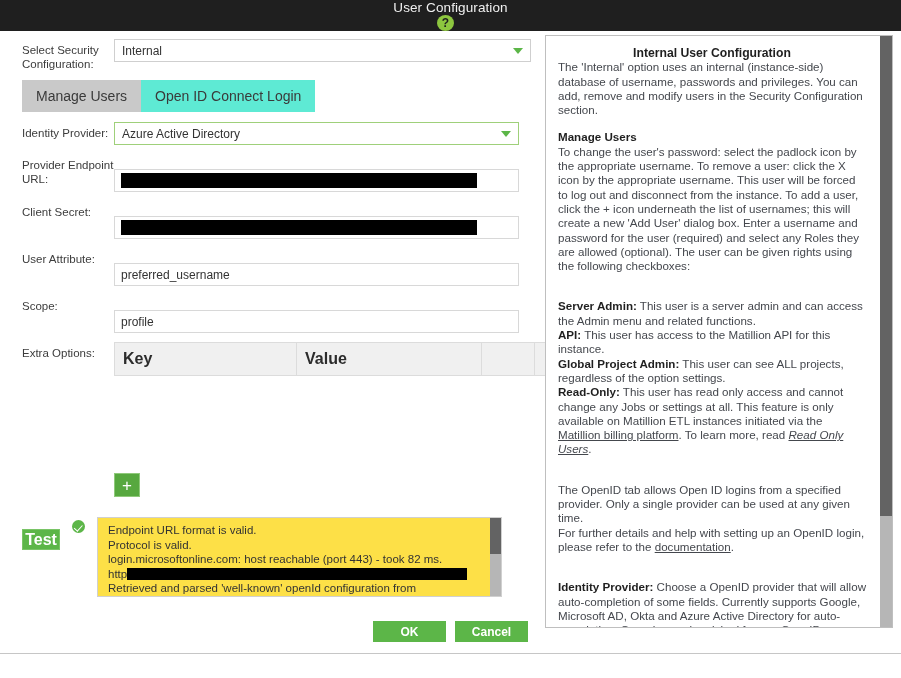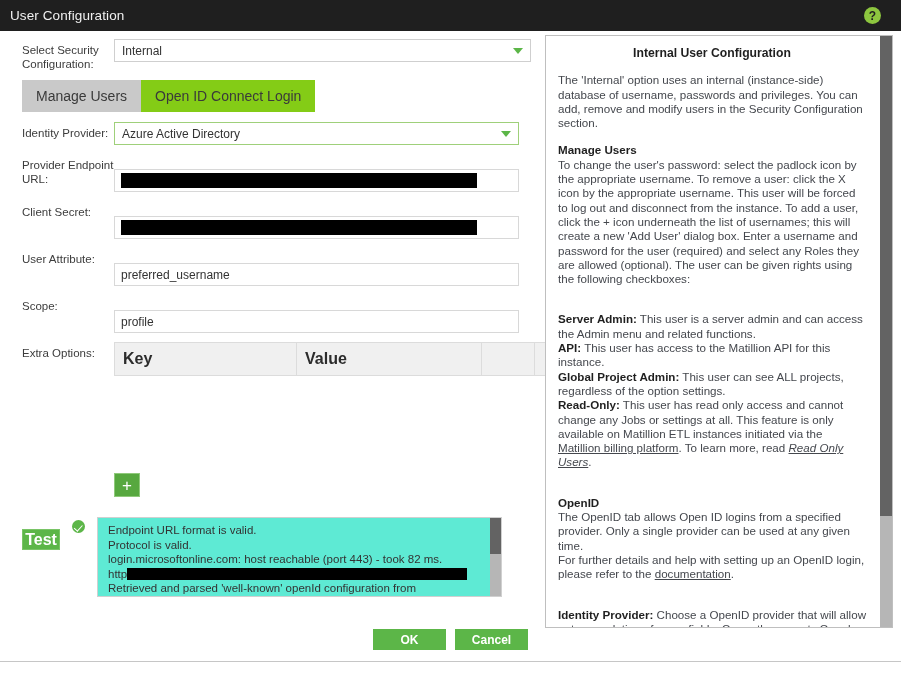--- a/index.html
+++ b/index.html
@@ -17,22 +17,23 @@
     overflow: hidden;
   }
 
   
   .titlebar {
     height: 31px;
     background: #1f1f1f;
     color: #f2f2f2;
     display: flex;
     align-items: center;
-    padding: 0 10px;
-    box-sizing: border-box;
+    padding: 0 20px;
+    box-sizing: border-box;
+    flex-direction: column;
   }
   .titlebar-title {
     font-size: 13.5px;
     letter-spacing: .1px;
     color: #f0f0f0;
   }
   .titlebar-spacer { flex: 1 1 auto; }
   .help-badge {
     width: 17px;
     height: 17px;
@@ -131,21 +132,21 @@
 
   
   .tabs {
     display: flex;
     margin: 4px 0 10px 0;
   }
   .tab {
     padding: 8px 14px;
     font-size: 14px;
     color: #3a3a3a;
-    background: #84cc16;
+    background: #5eead4;
     cursor: pointer;
     border: none;
     font-family: inherit;
   }
   .tab.active { background: #c9c9c9; }
 
   
   .idp-field { width: 405px; }
   .std-field { width: 405px; margin-top: 15px; }
 
@@ -229,21 +230,21 @@
     height: 6.5px;
     border: solid #fff;
     border-width: 0 1.6px 1.6px 0;
     transform: rotate(42deg);
   }
   .test-output {
     position: relative;
     margin-left: 12px;
     width: 405px;
     height: 80px;
-    background: #5eead4;
+    background: #fde047;
     border: 1px solid #d0d0d0;
     box-sizing: border-box;
     padding: 5px 16px 0 10px;
     font-size: 11.5px;
     line-height: 14.5px;
     color: #333;
     overflow: hidden;
   }
   .test-output .line { white-space: nowrap; }
   .log-redact {
@@ -300,41 +301,40 @@
     width: 336px;
     font-size: 11.6px;
     line-height: 14.3px;
     color: #44474d;
   }
   .help-title {
     text-align: center;
     font-weight: bold;
     color: #1f1f1f;
     font-size: 12.2px;
-    margin-bottom: 13px;
   }
   .help-p { margin: 0 0 13px 0; }
   .help-p.tight { margin-bottom: 0; }
   .help-h {
     font-weight: bold;
     color: #1f1f1f;
     display: block;
   }
   .help-b { font-weight: bold; color: #1f1f1f; }
   .help-link {
     color: #44474d;
     text-decoration: underline;
   }
   .help-link.ital { font-style: italic; }
   .gap { height: 13px; }
 
   
   .footer {
     position: absolute;
-    left: 0; right: 0; bottom: 8px;
+    left: 0; right: 0; bottom: 16px;
     height: 44px;
   }
   .footer-divider {
     position: absolute;
     left: 0; right: 0;
     bottom: 8px;
     height: 1px;
     background: #c6c6c6;
   }
   .footer-btns {
@@ -487,21 +487,20 @@
         <span class="help-b">Server Admin:</span><span> This user is a server admin and can access the Admin menu and related functions.</span><br>
         <span class="help-b">API:</span><span> This user has access to the Matillion API for this instance.</span><br>
         <span class="help-b">Global Project Admin:</span><span> This user can see ALL projects, regardless of the option settings.</span><br>
         <span class="help-b">Read-Only:</span><span> This user has read only access and cannot change any Jobs or settings at all. This feature is only available on Matillion ETL instances initiated via the </span><span class="help-link">Matillion billing platform</span><span>. To learn more, read </span><span class="help-link ital">Read Only Users</span><span>.</span>
       </p>
 
       <div class="gap"></div>
       <div class="gap"></div>
 
       <p class="help-p">
-        <span class="help-h">OpenID</span>
         <span>The OpenID tab allows Open ID logins from a specified provider. Only a single provider can be used at any given time.</span><br>
         <span>For further details and help with setting up an OpenID login, please refer to the </span><span class="help-link">documentation</span><span>.</span>
       </p>
 
       <div class="gap"></div>
 
       <p class="help-p tight">
         <span class="help-b">Identity Provider:</span><span> Choose a OpenID provider that will allow auto-completion of some fields. Currently supports Google, Microsoft AD, Okta and Azure Active Directory for auto-completion. Generic may be picked for any OpenID source.</span><br>
         <br>
         <br>

